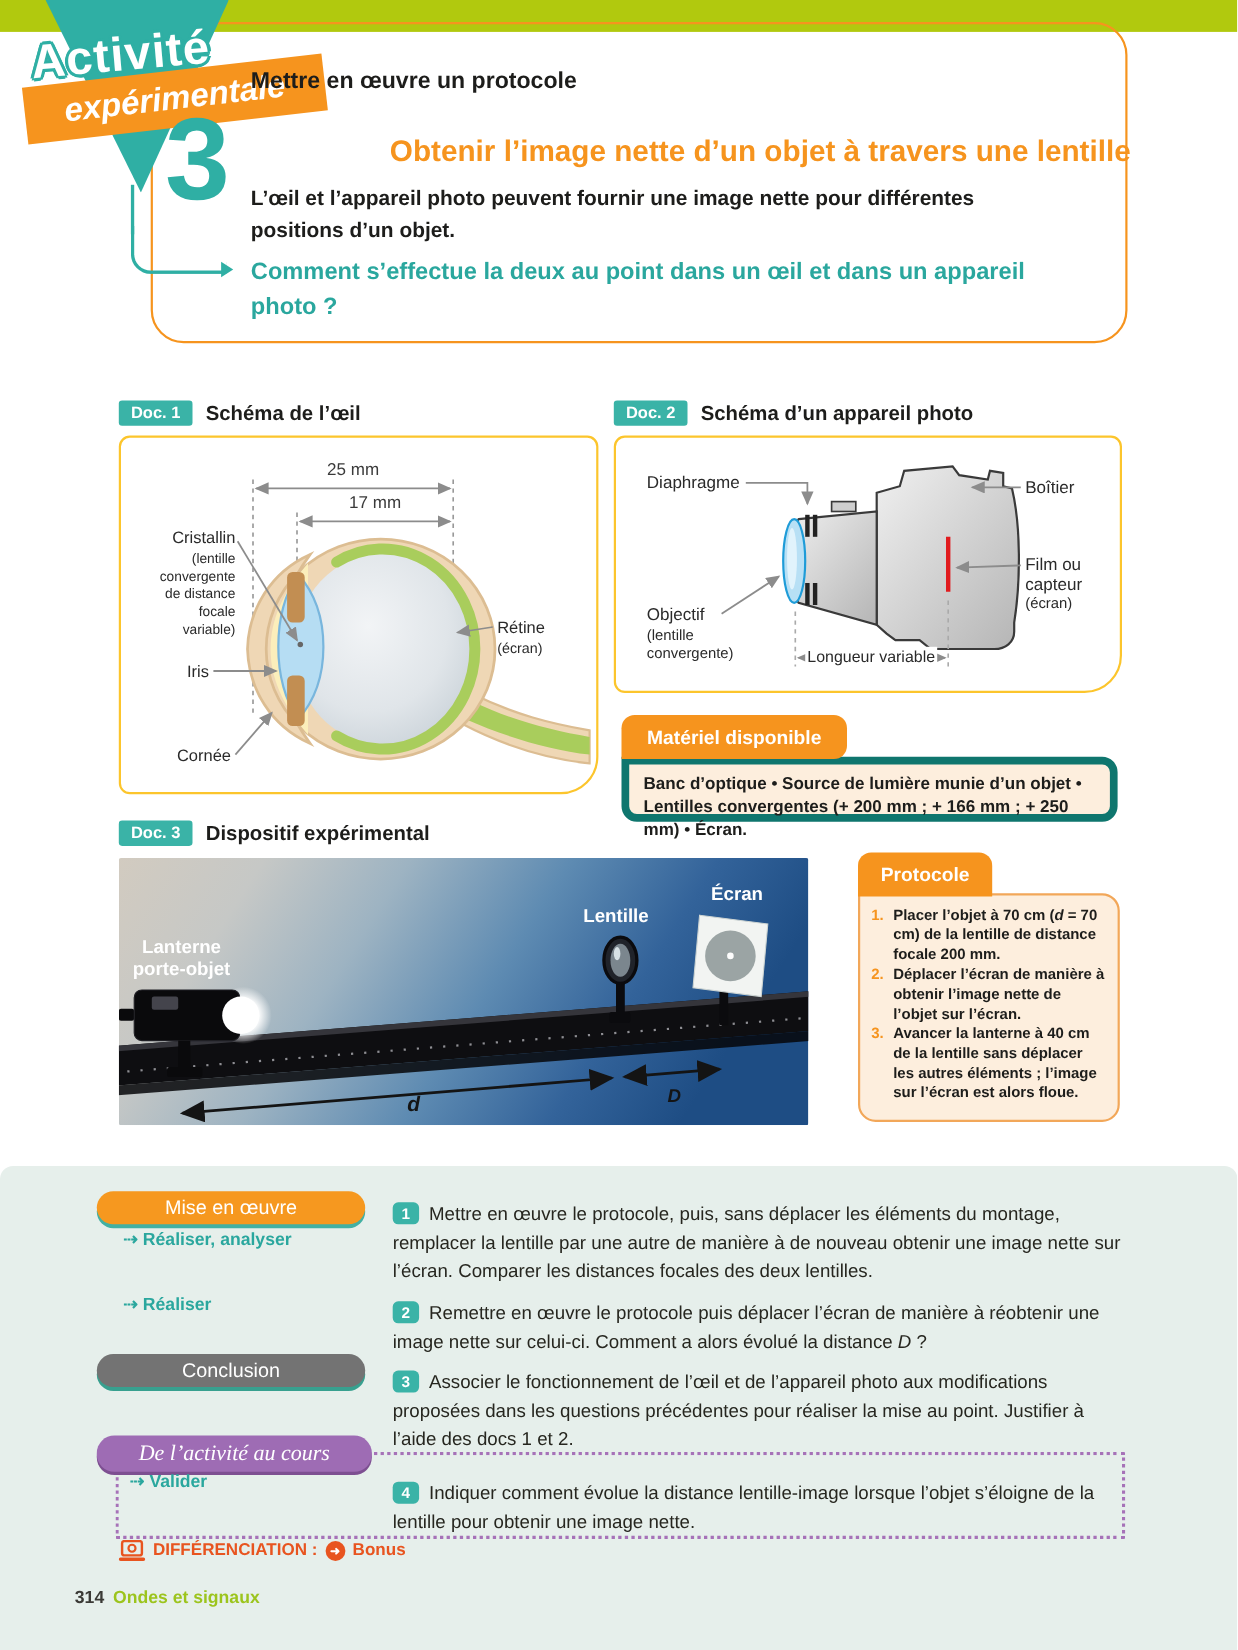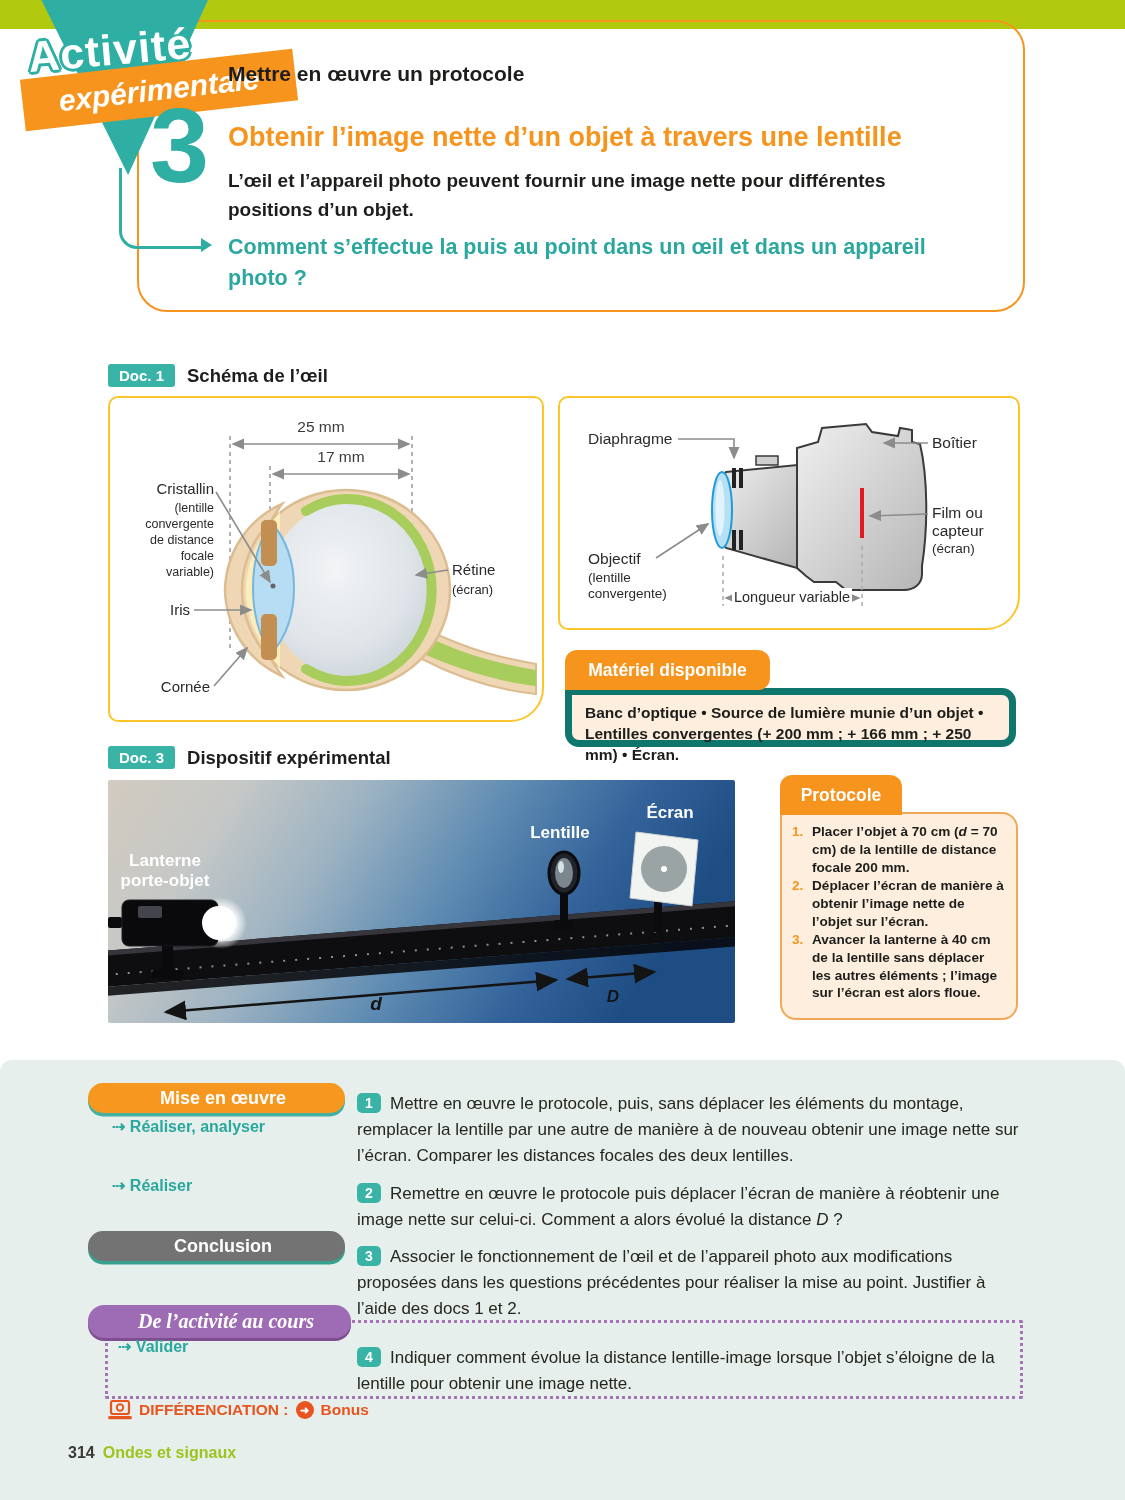--- a/index.html
+++ b/index.html
@@ -12,21 +12,21 @@
   .tri{left:38px;top:0;width:170px;height:175px;background:#2fafa4;clip-path:polygon(2% 0,100% 0,53% 100%);}
   .tail{left:119px;top:168px;width:3px;height:45px;background:#2fafa4;}
   .curve{left:119px;top:205px;width:84px;height:41px;border-left:3px solid #2fafa4;border-bottom:3px solid #2fafa4;border-radius:0 0 0 18px;}
   .q-arrowhead{left:201px;top:238px;width:0;height:0;border-left:11px solid #2fafa4;border-top:7px solid transparent;border-bottom:7px solid transparent;}
   .activite{left:28px;top:26px;font-size:43px;font-weight:800;color:#fff;transform:rotate(-5deg);letter-spacing:1px;
     text-shadow:-2px -2px 0 #2fafa4,2px -2px 0 #2fafa4,-2px 2px 0 #2fafa4,2px 2px 0 #2fafa4,0 3px 0 #2fafa4,3px 0 0 #2fafa4,-3px 0 0 #2fafa4,0 -3px 0 #2fafa4;}
   .exp-banner{left:22px;top:64px;width:274px;height:52px;background:#f6941e;transform:rotate(-6.5deg);display:flex;align-items:center;justify-content:center;}
   .exp-banner span{color:#fff;font-style:italic;font-weight:700;font-size:30px;}
   .kicker{left:228px;top:62px;font-size:21px;font-weight:800;color:#1d1d1b;}
   .big-num{left:150px;top:92px;font-size:106px;font-weight:800;color:#2fafa4;line-height:1;}
-  .main-title{left:228px;top:122px;width:800px;font-size:27px;font-weight:800;color:#f6941e;white-space:nowrap;}
+  .main-title{left:228px;top:122px;width:800px;font-size:27px;font-weight:800;color:#f6941e;white-space:nowrap;text-align:right;}
   .intro{left:228px;top:166px;width:740px;font-size:19px;font-weight:600;color:#1d1d1b;line-height:1.55;}
   .question{left:228px;top:232px;width:750px;font-size:21.5px;font-weight:800;color:#2aa79e;line-height:1.45;}
   
   .doc-head{display:flex;align-items:center;gap:12px;}
   .doc-badge{background:#3ab3a7;color:#fff;font-weight:700;font-size:15px;padding:3px 11px;border-radius:3px;}
   .doc-title{font-size:18.5px;font-weight:800;color:#1d1d1b;}
   .doc-box{border:2px solid #fcc52c;border-radius:10px 10px 34px 10px;background:#fff;}
   #doc1-head{left:108px;top:364px;} #doc1-box{left:108px;top:396px;width:432px;height:322px;}
   #doc2-head{left:558px;top:364px;} #doc2-box{left:558px;top:396px;width:458px;height:230px;}
   #doc3-head{left:108px;top:746px;}
@@ -34,21 +34,21 @@
   
   .tab{background:#f6941e;color:#fff;font-weight:800;display:flex;align-items:center;justify-content:center;}
   #materiel-tab{left:565px;top:650px;width:205px;height:40px;font-size:17.5px;border-radius:12px 12px 12px 0;z-index:3;}
   #materiel-body{left:565px;top:688px;width:451px;height:59px;background:#fdeedd;border:7px solid #0f766e;border-radius:0 14px 14px 14px;box-sizing:border-box;padding:8px 13px;font-size:15.5px;font-weight:600;color:#1d1d1b;line-height:1.35;z-index:2;}
   #protocole-tab{left:780px;top:775px;width:122px;height:40px;font-size:17.5px;border-radius:12px 12px 0 0;z-index:3;}
   #protocole-body{left:780px;top:812px;width:238px;height:208px;background:#fdeedd;border:2px solid #f2a759;border-radius:0 16px 16px 16px;box-sizing:border-box;padding:9px 10px;z-index:2;}
   .step{display:flex;font-size:13.6px;line-height:1.32;color:#1d1d1b;font-weight:600;}
   .step .n{color:#f6941e;font-weight:800;width:20px;flex:0 0 20px;}
   
   .work-panel{left:0;top:1060px;width:1125px;height:440px;background:#e6efeb;border-radius:12px 12px 0 0;}
-  .pill{width:244px;height:30px;display:flex;align-items:center;justify-content:center;color:#fff;font-weight:700;font-size:18px;border-radius:15px;padding-left:13px;}
+  .pill{width:244px;height:30px;display:flex;align-items:center;justify-content:center;color:#fff;font-weight:400;font-size:18px;border-radius:15px;}
   #pill-mise{left:88px;top:1083px;background:#f6981f;box-shadow:0 3.5px 0 #43b0a2;z-index:2;}
   #pill-conclusion{left:88px;top:1231px;background:#737373;box-shadow:0 3.5px 0 #37a08f;z-index:2;}
   #pill-cours{left:88px;top:1305px;width:250px;height:33px;background:#9e6cb4;box-shadow:0 3px 0 #7d4f91;border-radius:16px;font-family:"Liberation Serif",serif;font-style:italic;font-size:20px;z-index:3;}
   .skill{font-size:16px;font-weight:700;color:#2aa79e;}
   #skill1{left:112px;top:1117px;} #skill2{left:112px;top:1176px;} #skill4{left:118px;top:1337px;z-index:3;}
   .qp{left:345px;width:670px;font-size:17px;color:#26261f;line-height:1.52;margin:12px;}
   .qbadge{display:inline-block;background:#3ab3a7;color:#fff;font-weight:800;font-size:14px;width:24px;height:20px;line-height:20px;text-align:center;border-radius:5px;margin-right:9px;position:relative;top:-1px;}
   #q1{top:1079px;} #q2{top:1169px;} #q3{top:1232px;} #q4{top:1333px;z-index:3;}
   .dotted-box{left:105px;top:1320px;width:912px;height:73px;border:3px dotted #a672b8;border-radius:2px;z-index:1;}
   .diff-row{left:108px;top:1400px;display:flex;align-items:center;gap:7px;color:#e8541f;font-weight:800;font-size:15.5px;}
@@ -70,21 +70,21 @@
   <div class="abs curve"></div>
   <div class="abs q-arrowhead"></div>
   <div class="abs activite">Activité</div>
   <div class="abs exp-banner">
       <span>expérimentale</span>
     </div>
   <div class="abs kicker">Mettre en œuvre un protocole</div>
   <div class="abs big-num">3</div>
   <div class="abs main-title">Obtenir l’image nette d’un objet à travers une lentille</div>
   <div class="abs intro">L’œil et l’appareil photo peuvent fournir une image nette pour différentes positions d’un objet.</div>
-  <div class="abs question">Comment s’effectue la puis au point dans un œil et dans un appareil photo ?</div>
+  <div class="abs question">Comment s’effectue la deux au point dans un œil et dans un appareil photo ?</div>
 
   <div class="abs doc-head" id="doc1-head">
     <span class="doc-badge">Doc. 1</span>
     <span class="doc-title">Schéma de l’œil</span>
   </div>
   <div class="abs doc-box" id="doc1-box">
     <svg width="428" height="318" viewBox="0 0 428 318">
       <defs>
         <marker id="ag" markerWidth="9" markerHeight="9" refX="7" refY="3.5" orient="auto">
             <path d="M0,0 L8,3.5 L0,7 Z" fill="#8c8c8c"></path>
@@ -132,20 +132,24 @@
       <text x="104" y="146" text-anchor="end" font-size="12.5" fill="#2a2a2a">de distance</text>
       <text x="104" y="162" text-anchor="end" font-size="12.5" fill="#2a2a2a">focale</text>
       <text x="104" y="178" text-anchor="end" font-size="12.5" fill="#2a2a2a">variable)</text>
       <text x="80" y="217" text-anchor="end" font-size="15" fill="#2a2a2a">Iris</text>
       <text x="100" y="294" text-anchor="end" font-size="15" fill="#2a2a2a">Cornée</text>
       <text x="342" y="177" font-size="15" fill="#2a2a2a">Rétine</text>
       <text x="342" y="196" font-size="13" fill="#2a2a2a">(écran)</text>
     </svg>
   </div>
 
+  <div class="abs doc-head" id="doc2-head">
+    <span class="doc-badge">Doc. 2</span>
+    <span class="doc-title">Schéma d’un appareil photo</span>
+  </div>
   <div class="abs doc-box" id="doc2-box">
     <svg width="454" height="226" viewBox="0 0 454 226">
       <defs>
         <marker id="cg" markerWidth="9" markerHeight="9" refX="7" refY="3.5" orient="auto">
             <path d="M0,0 L8,3.5 L0,7 Z" fill="#8c8c8c"></path>
           </marker>
         <marker id="cgs" markerWidth="9" markerHeight="9" refX="7" refY="3.5" orient="auto-start-reverse">
             <path d="M0,0 L8,3.5 L0,7 Z" fill="#8c8c8c"></path>
           </marker>
         <linearGradient id="camg" x1="0" y1="0" x2="1" y2="1">

